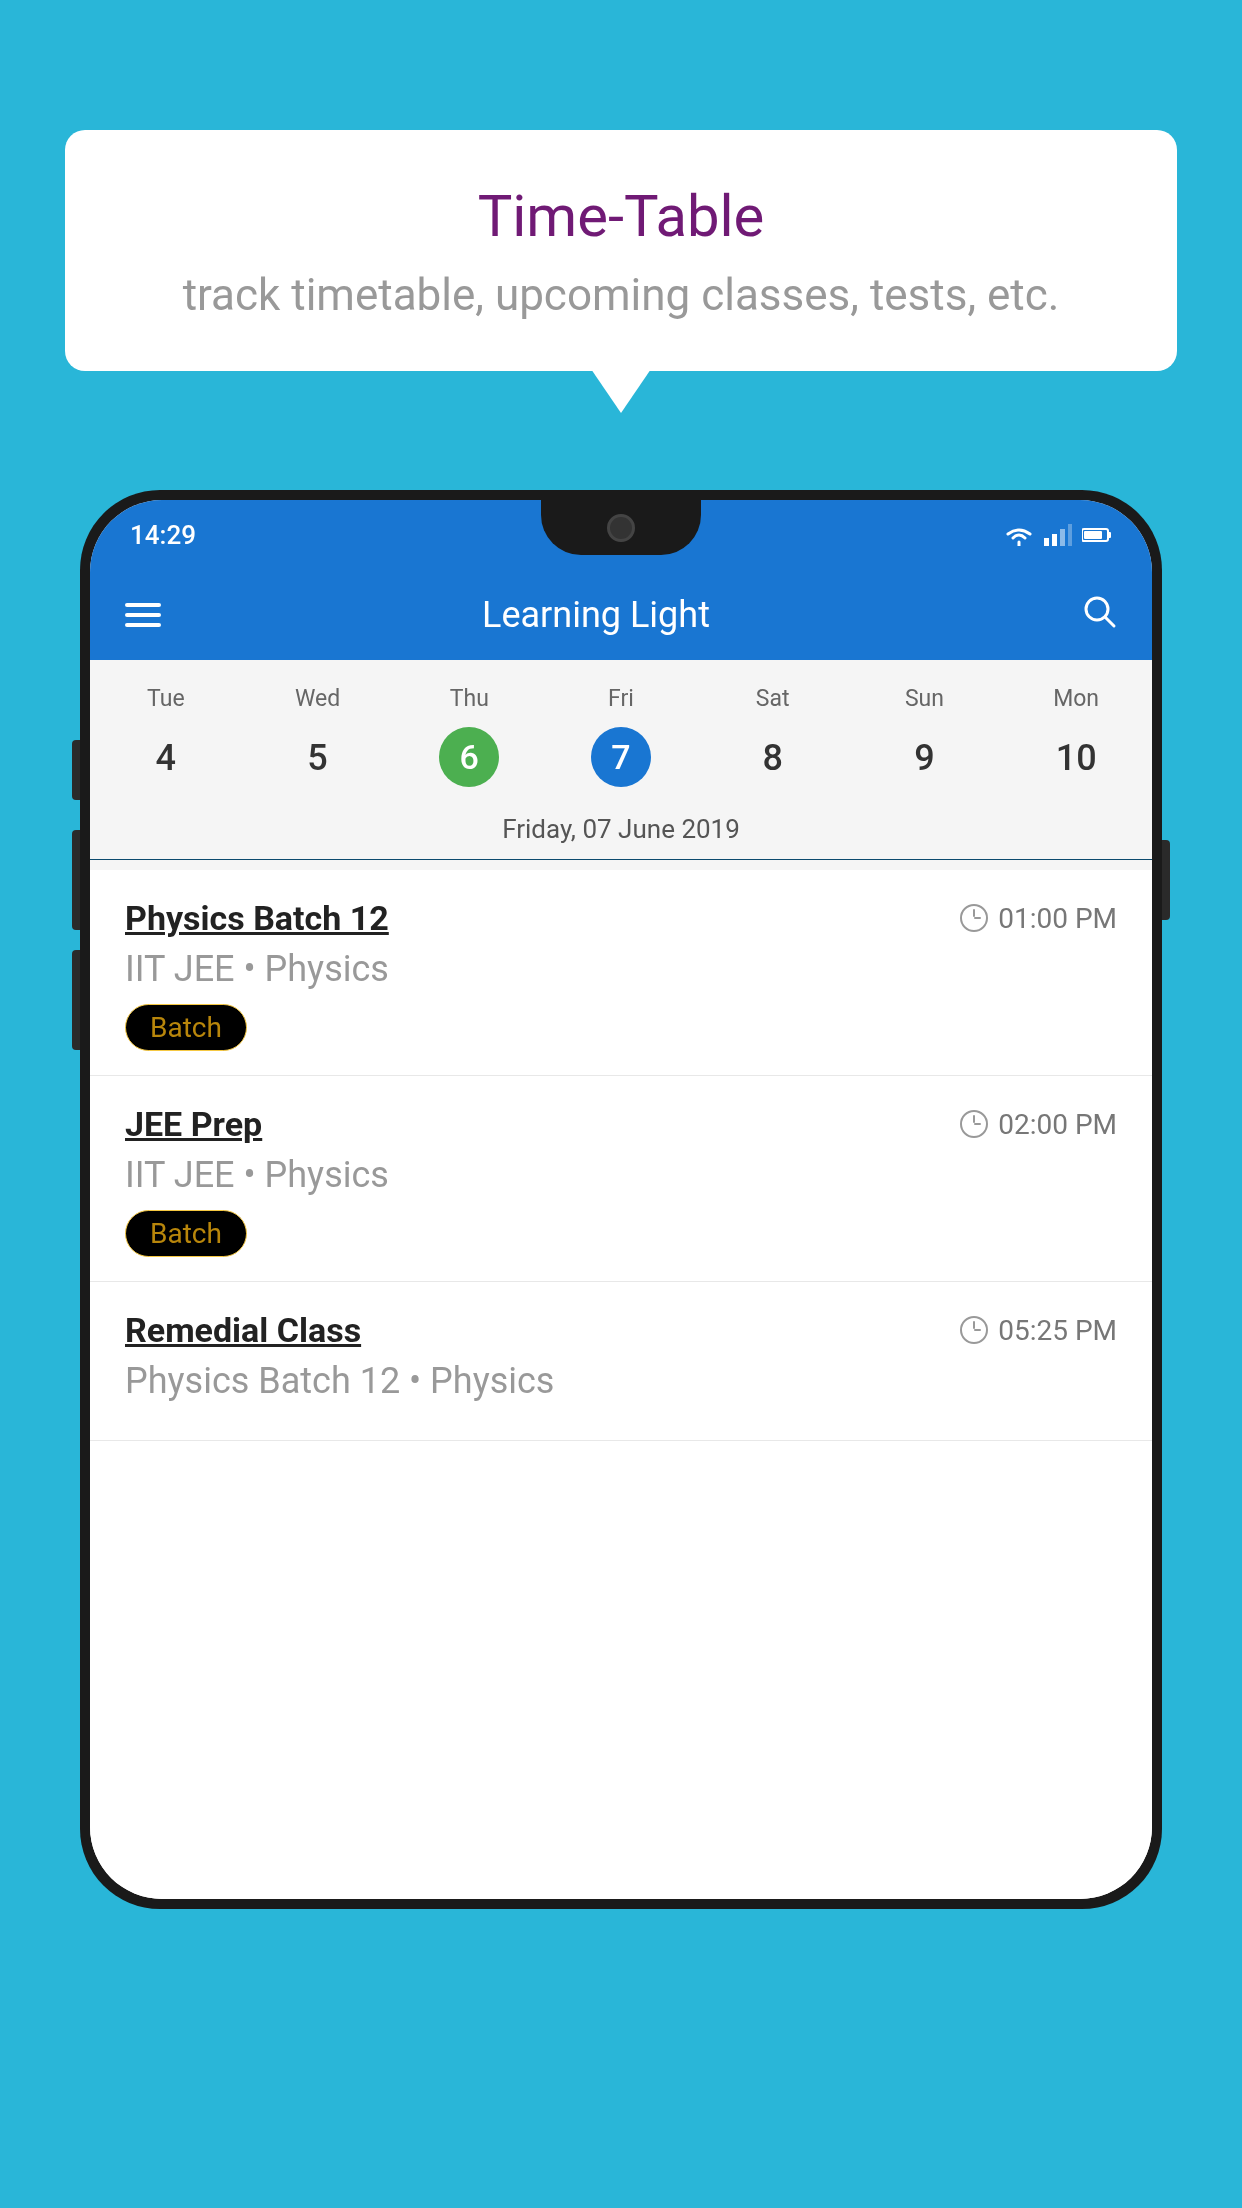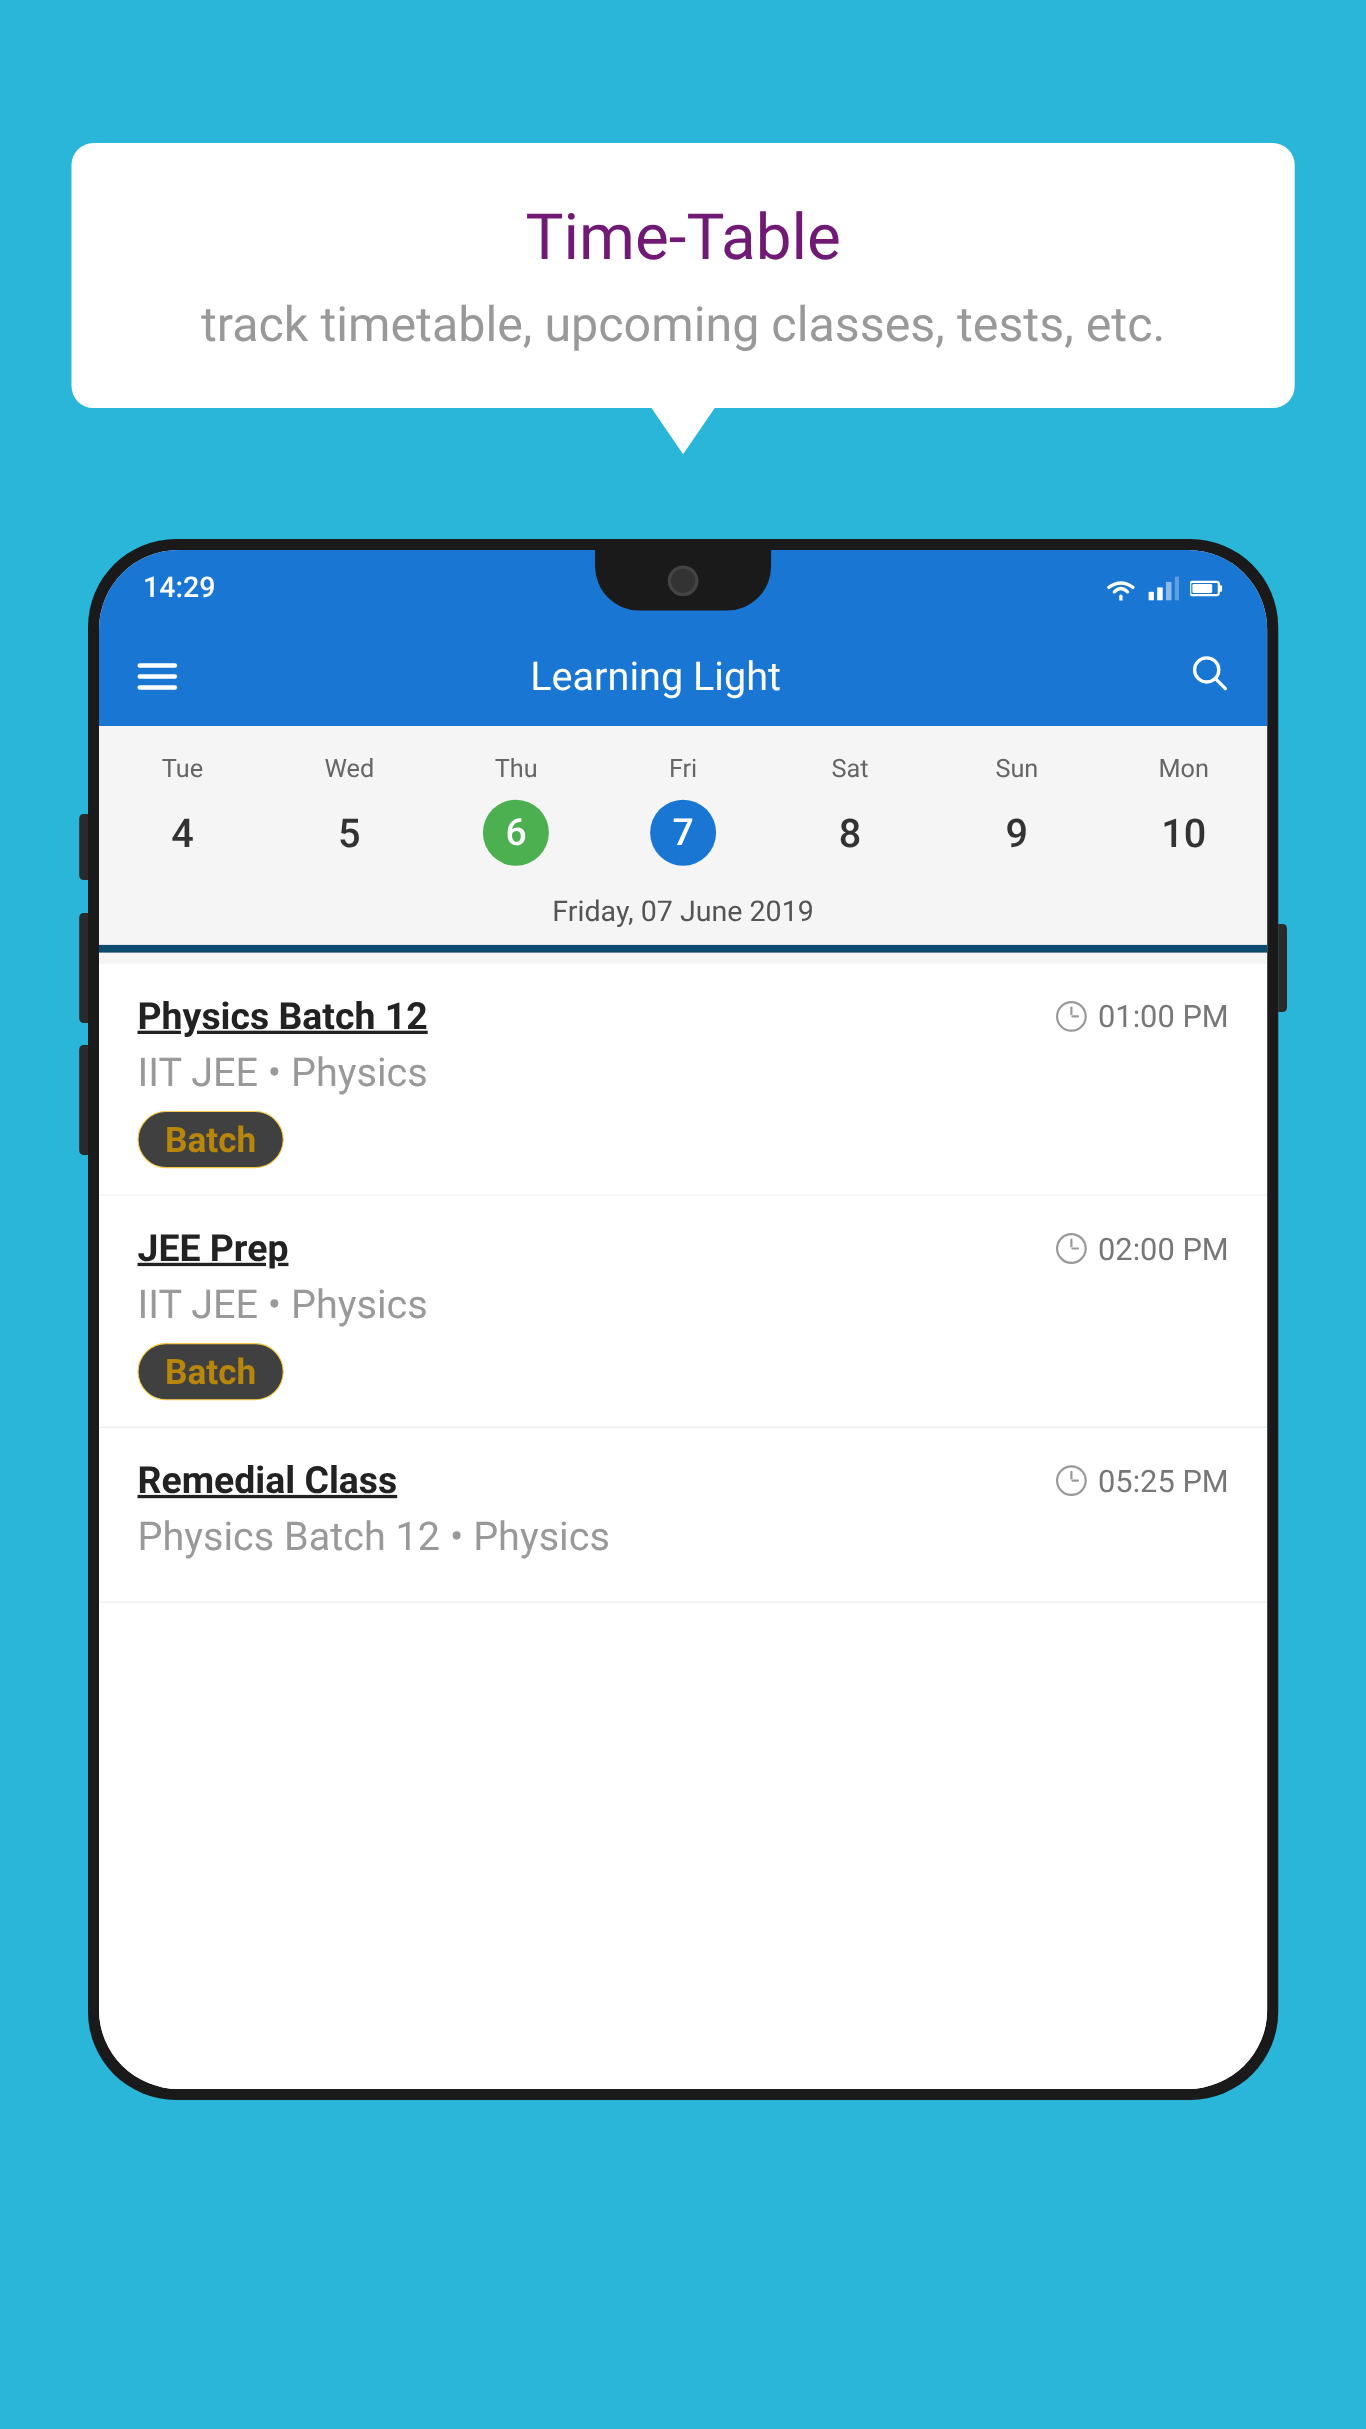--- a/index.html
+++ b/index.html
@@ -227,21 +227,21 @@
       height: 60px;
       margin: 0 auto;
       font-size: 34px;
     }
 
     .selected-date-label {
       text-align: center;
       font-size: 26px;
       color: #555;
       padding: 10px 0 15px;
-      border-bottom: 7px solid #0c4a6e;
+      border-bottom: 1px solid #0c4a6e;
     }
 
     
     .schedule-list {
       background: #fff;
       overflow-y: auto;
       height: calc(100% - 320px);
     }
 
     .schedule-item {
@@ -309,27 +309,27 @@
     }
 
     .schedule-item-subtitle {
       font-size: 36px;
       color: #999;
       margin-bottom: 14px;
     }
 
     .batch-badge {
       display: inline-block;
-      background: #404040;
+      background: #000000;
       border: 1px solid #F5C842;
       color: #B8860B;
       border-radius: 30px;
       padding: 6px 24px;
-      font-size: 32px;
-      font-weight: 700;
+      font-size: 28px;
+      font-weight: 400;
     }
 
     
     .phone-side-btn-right {
       position: absolute;
       right: -8px;
       top: 350px;
       width: 8px;
       height: 80px;
       background: #2a2a2a;

